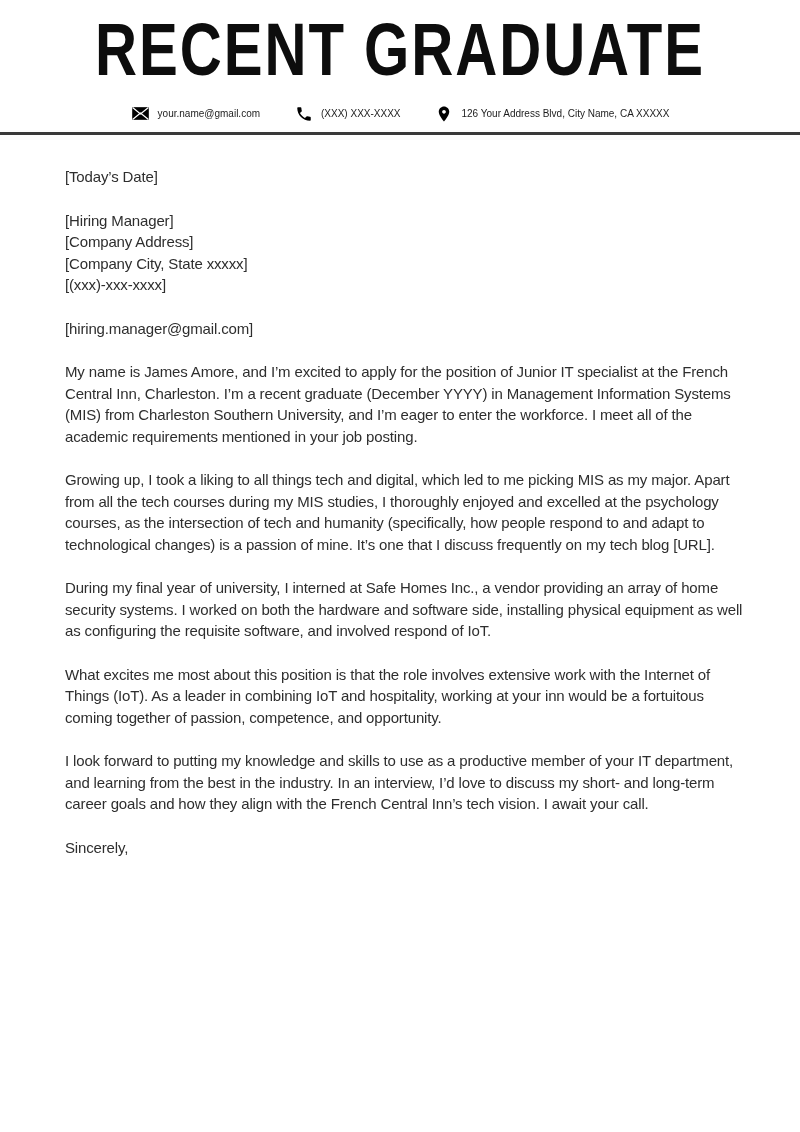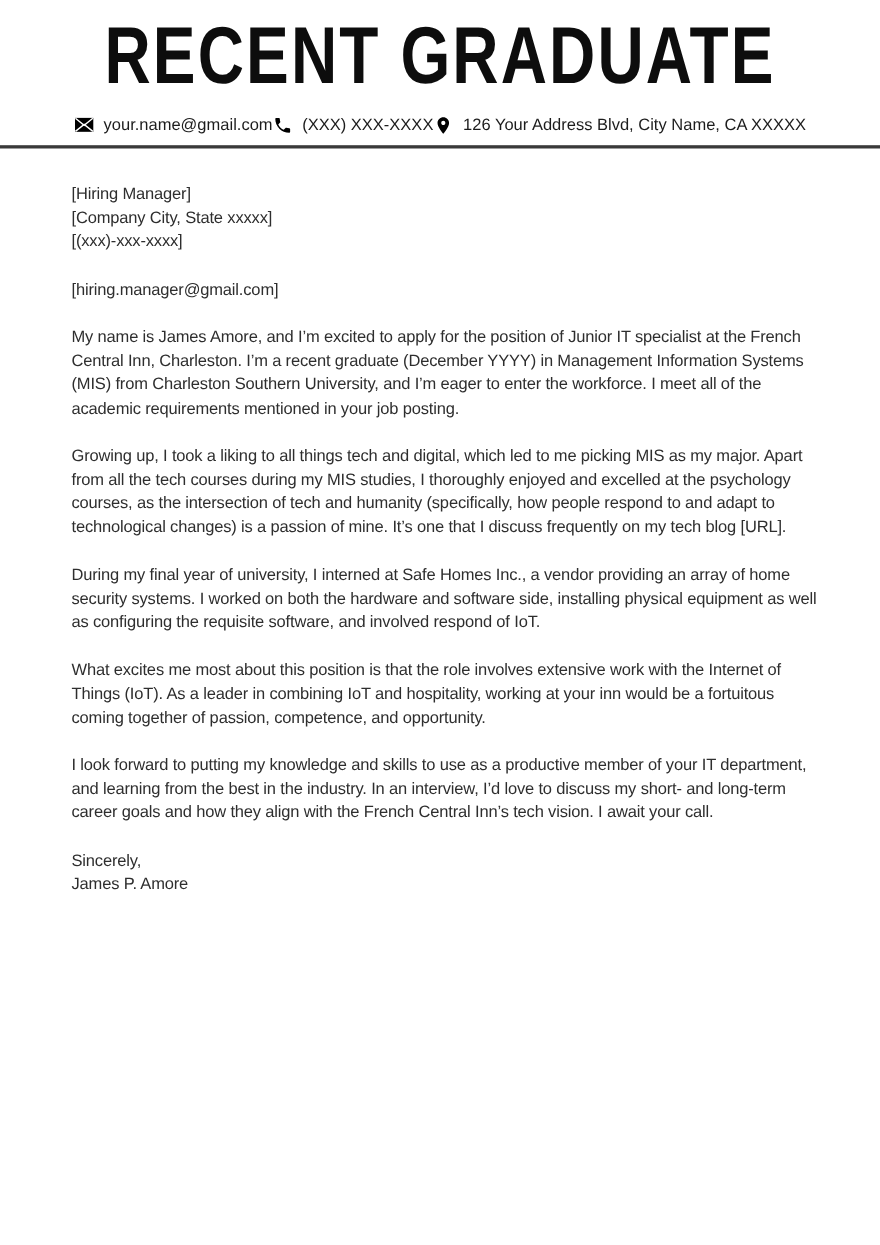--- a/index.html
+++ b/index.html
@@ -30,21 +30,22 @@
     line-height: 1.0;
     transform: scale(0.97, 1.22);
     transform-origin: center top;
     white-space: nowrap;
   }
   .contact-row {
     margin-top: 30px;
     display: flex;
     justify-content: center;
     align-items: center;
-    font-size: 15px;
+    gap: 34px;
+    font-size: 10px;
     color: #1c1c1c;
   }
   .contact-item {
     display: flex;
     align-items: center;
     gap: 8px;
     white-space: nowrap;
   }
   .contact-icon {
     display: inline-flex;
@@ -111,23 +112,25 @@
         <span>126 Your Address Blvd, City Name, CA XXXXX</span>
       </div>
 
     </div>
   </header>
 
   <div class="header-divider"></div>
 
   <main class="letter-body">
 
+    <p class="block-gap">[Today’s Date]</p>
 
     <div class="recipient block-gap">
       <p>[Hiring Manager]</p>
+      <p>[Company Address]</p>
       <p>[Company City, State xxxxx]</p>
       <p>[(xxx)-xxx-xxxx]</p>
     </div>
 
     <p class="block-gap">[hiring.manager@gmail.com]</p>
 
 
     <p class="block-gap">My name is James Amore, and I’m excited to apply for the position of Junior IT specialist at the French Central Inn, Charleston. I’m a recent graduate (December YYYY) in Management Information Systems (MIS) from Charleston Southern University, and I’m eager to enter the workforce. I meet all of the academic requirements mentioned in your job posting.</p>
     <p class="block-gap">Growing up, I took a liking to all things tech and digital, which led to me picking MIS as my major. Apart from all the tech courses during my MIS studies, I thoroughly enjoyed and excelled at the psychology courses, as the intersection of tech and humanity (specifically, how people respond to and adapt to technological changes) is a passion of mine. It’s one that I discuss frequently on my tech blog [URL].</p>
     <p class="block-gap">During my final year of university, I interned at Safe Homes Inc., a vendor providing an array of home security systems. I worked on both the hardware and software side, installing physical equipment as well as configuring the requisite software, and involved respond of IoT.</p>

